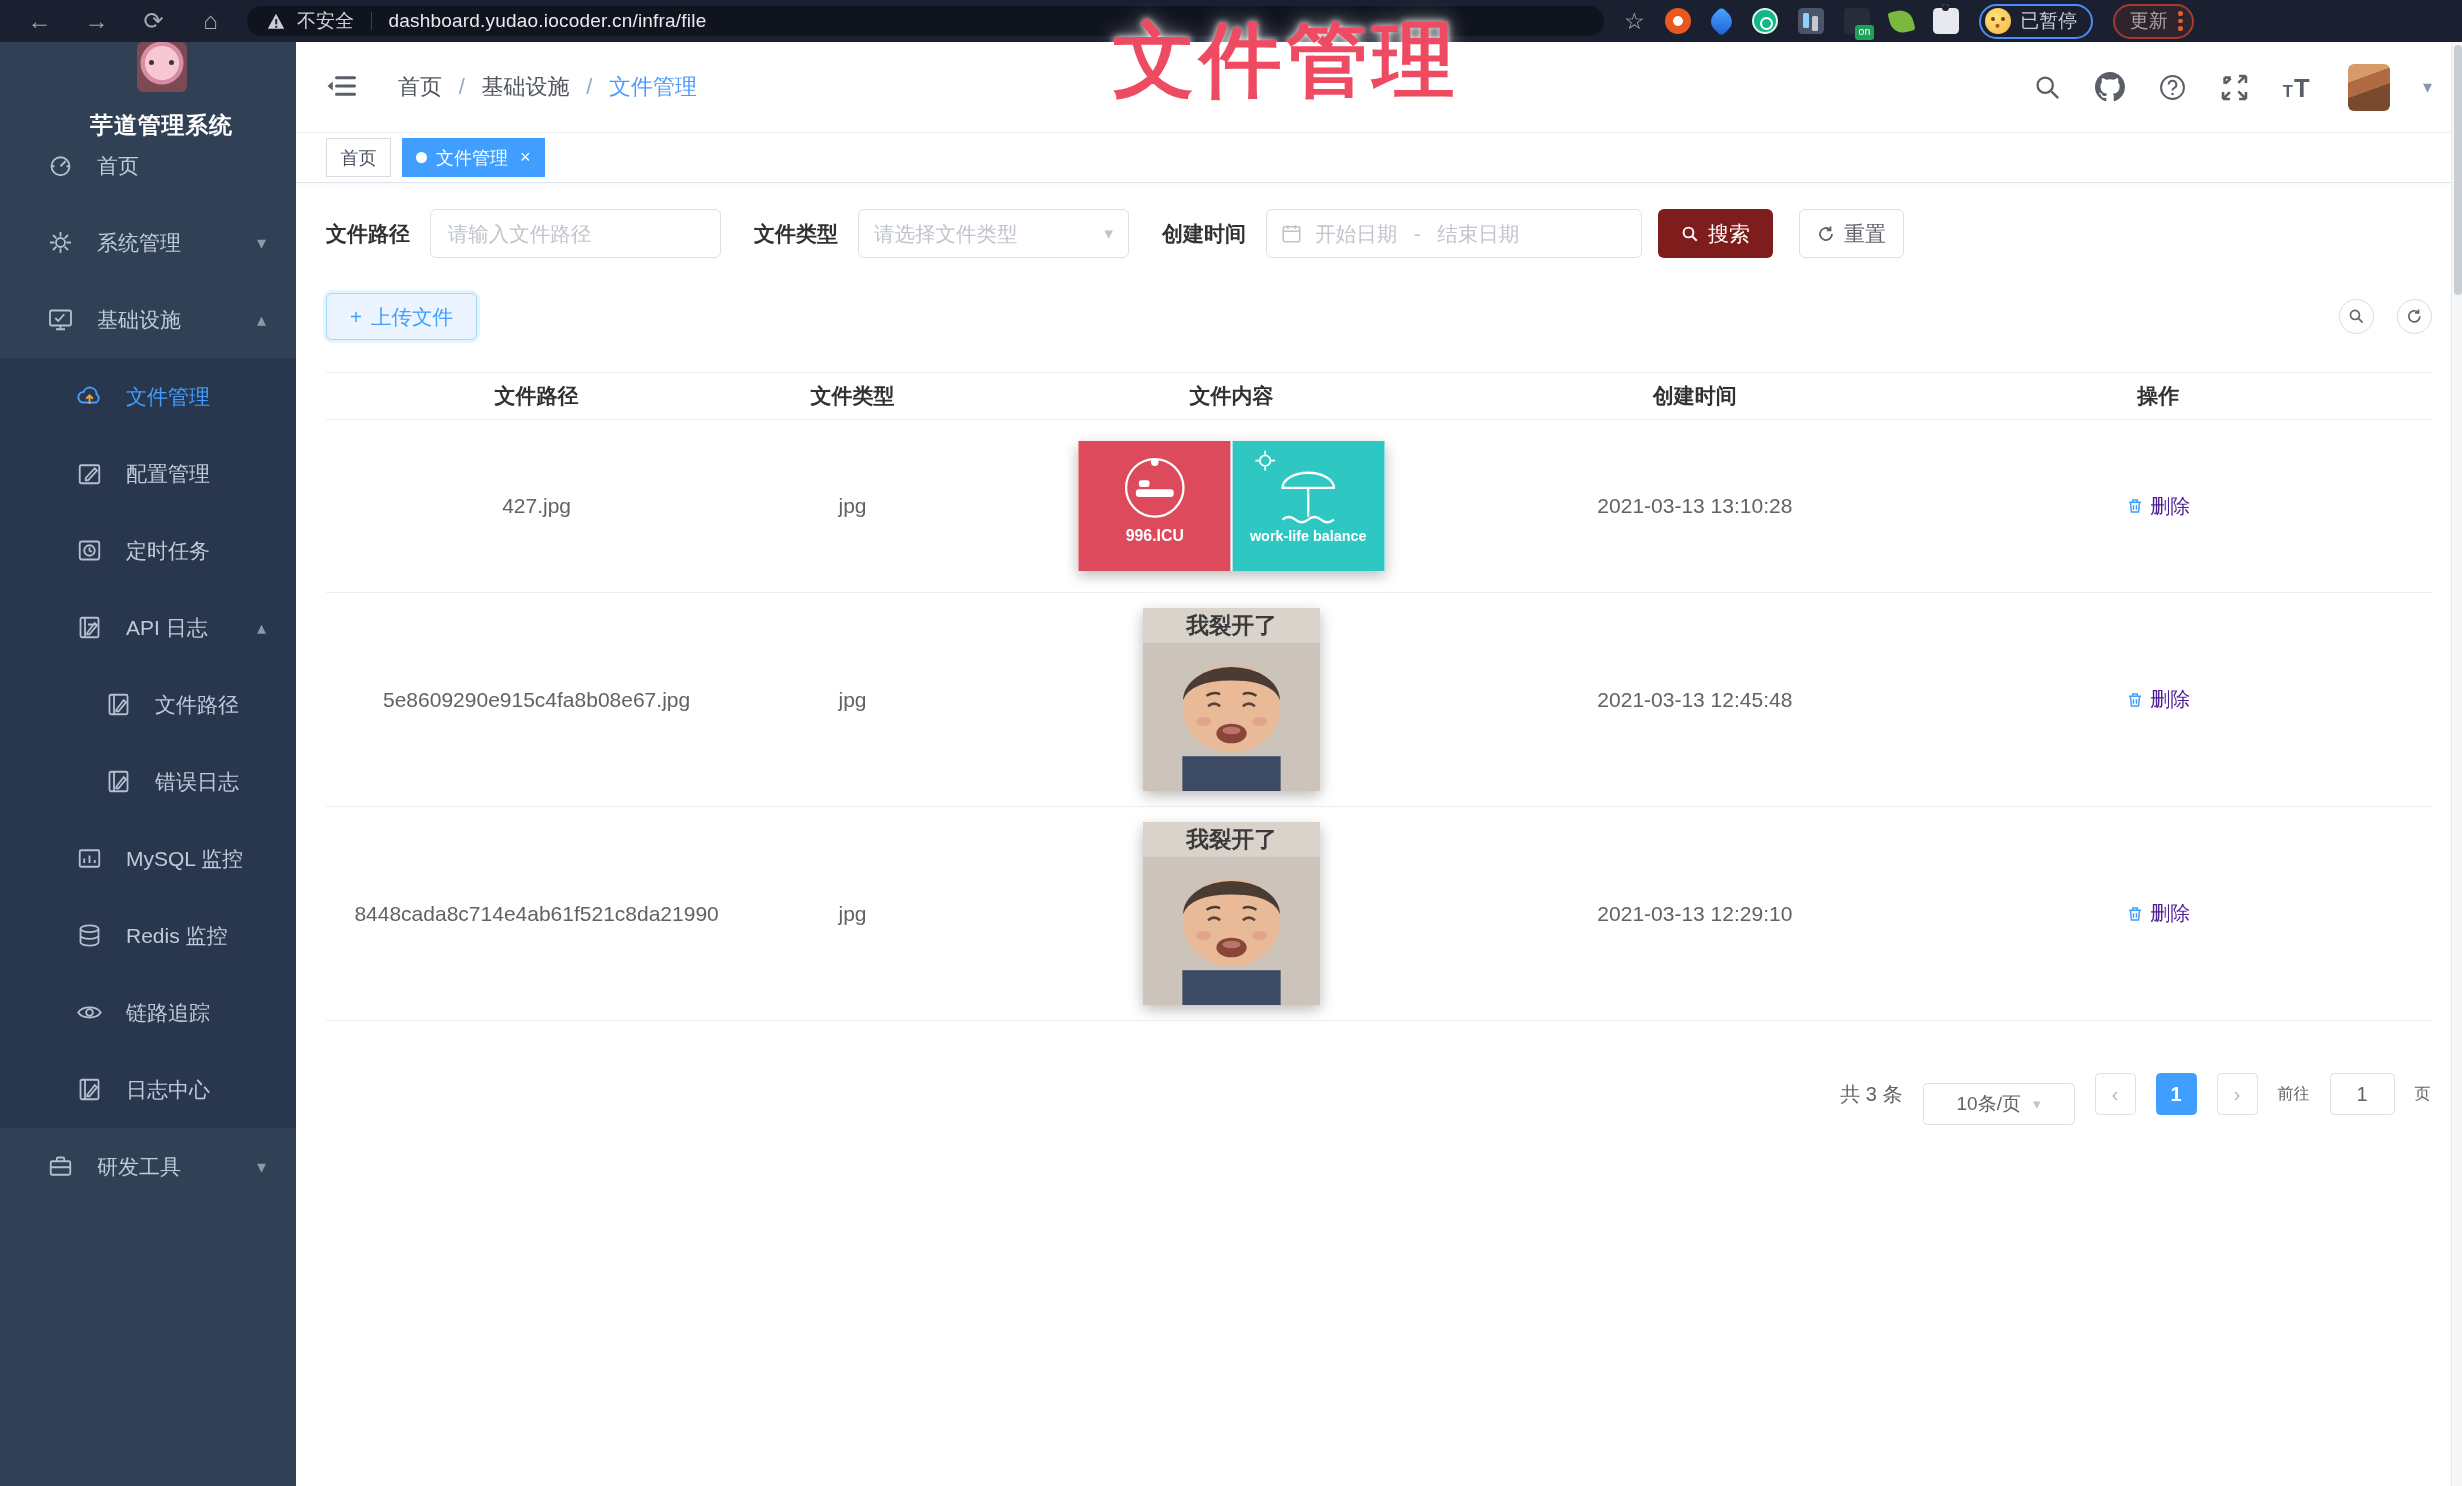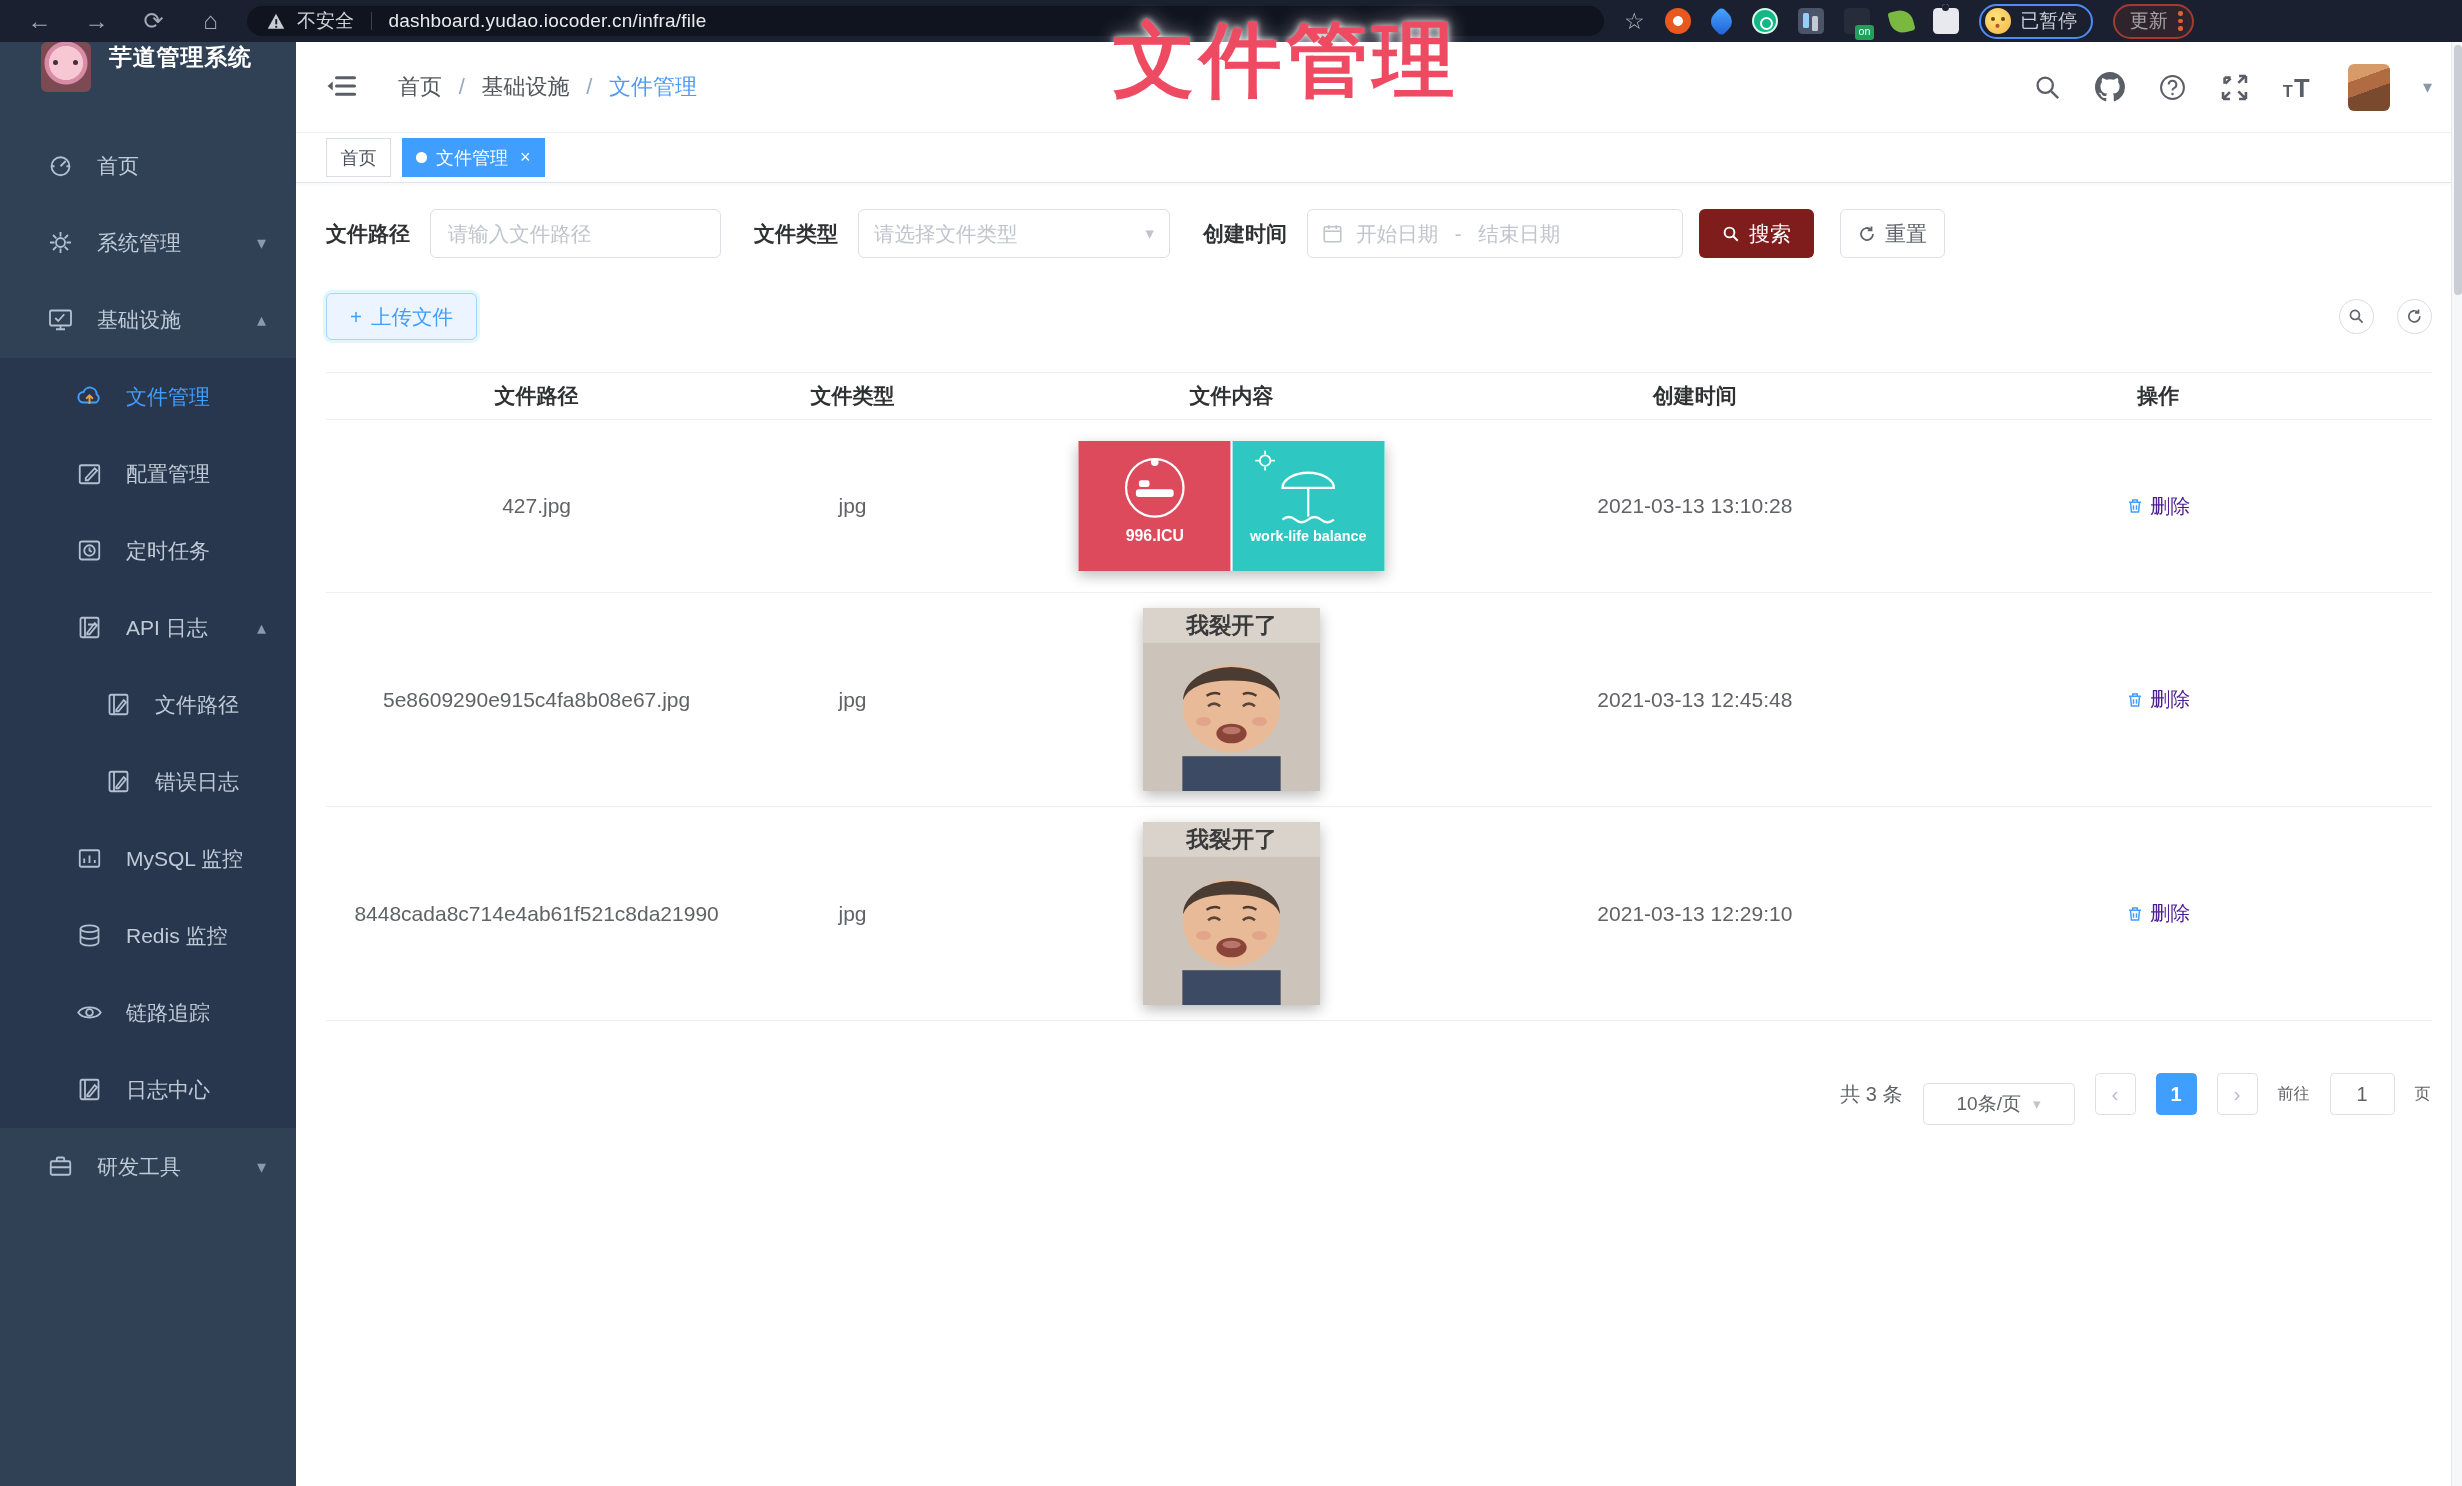--- a/index.html
+++ b/index.html
@@ -46,21 +46,21 @@
 
   
   .annotation { position:absolute; left:1113px; top:6px; z-index:60; font-size:82px; font-weight:700;
     color:#ee4b63; letter-spacing:4.5px; text-shadow:0 0 7.6px rgba(255,255,255,.95), 0 0 20px rgba(255,255,255,.65); }
 
   
   .app { position:absolute; left:0; top:42px; width:2462px; height:1444px; display:flex; background:#fff; }
 
   
   .sidebar { width:296px; flex:0 0 296px; background:#304156; color:#bfcbd9; overflow:hidden; }
-  .logo-row { height:85px; display:flex; align-items:flex-start; gap:18px; padding-left:41px; }
+  .logo-row { height:85px; display:flex; align-items:center; gap:18px; padding-left:27px;flex-direction:column; }
   .logo-img { width:50px; height:50px; border-radius:6px; background:
     radial-gradient(circle at 50% 42%, #f7c8d4 0 16.7px, #d88ca6 17.4px 21px, #7c4a52 22px); position:relative; flex:0 0 auto; }
   .logo-img::after { content:""; position:absolute; left:12px; top:18px; width:5.3px; height:5.3px; border-radius:50%;
     background:#42303a; box-shadow:20px 0 0 #42303a; }
   .app-title { color:#fff; font-size:23px; font-weight:700; letter-spacing:0.8px; }
   .menu { display:flex; flex-direction:column; }
   .m-item { height:77px; display:flex; align-items:center; gap:23px; padding-left:47px; font-size:21px; color:#bfcbd9; position:relative; cursor:pointer; }
   .m-item .chev { position:absolute; right:30px; color:#8b99ad; font-size:18px; }
   .m-sub2 { background:#28374d; padding-left:76px; }
   .m-sub3 { background:#28374d; padding-left:105px; }
@@ -91,21 +91,21 @@
 
   .content { flex:1; padding:26px 30px 0 30px; }
 
   
   .filters { display:flex; align-items:center; }
   .f-label { font-size:21px; font-weight:700; color:#303133; margin-right:20px; white-space:nowrap; }
   .f-input { width:291px; height:49px; border:0.8px solid #dcdfe6; border-radius:6px; padding:0 16.7px;
     font-size:20.5px; color:#606266; font-family:"Liberation Sans",sans-serif; }
   .f-input::placeholder { color:#c0c4cc; }
   .f-gap { width:33px; flex:0 0 33px; }
-  .f-select { width:312px; height:49px; border:0.8px solid #dcdfe6; border-radius:6px; display:flex;
+  .f-select { width:271px; height:49px; border:0.8px solid #dcdfe6; border-radius:6px; display:flex;
     align-items:center; padding:0 15px; color:#c0c4cc; font-size:20.5px; cursor:pointer; }
   .f-select .sel-caret { margin-left:auto; color:#c0c4cc; font-size:16.7px; }
   .f-date { width:376px; height:49px; border:0.8px solid #dcdfe6; border-radius:6px; display:flex;
     align-items:center; padding:0 13.6px; gap:13.6px; color:#c0c4cc; font-size:20.5px; cursor:pointer; }
   .f-date .dsep { color:#c0c4cc; margin:0 3px; }
   .btn { height:49px; border-radius:6px; display:flex; align-items:center; justify-content:center; gap:9px;
     font-size:21px; cursor:pointer; border:0.8px solid transparent; }
   .btn-primary { background:#7f1d1d; color:#fff; width:115px; margin-left:16px; }
   .btn-plain { background:#fff; color:#5f6368; border-color:#dcdfe6; width:105px; margin-left:26px; }
 

